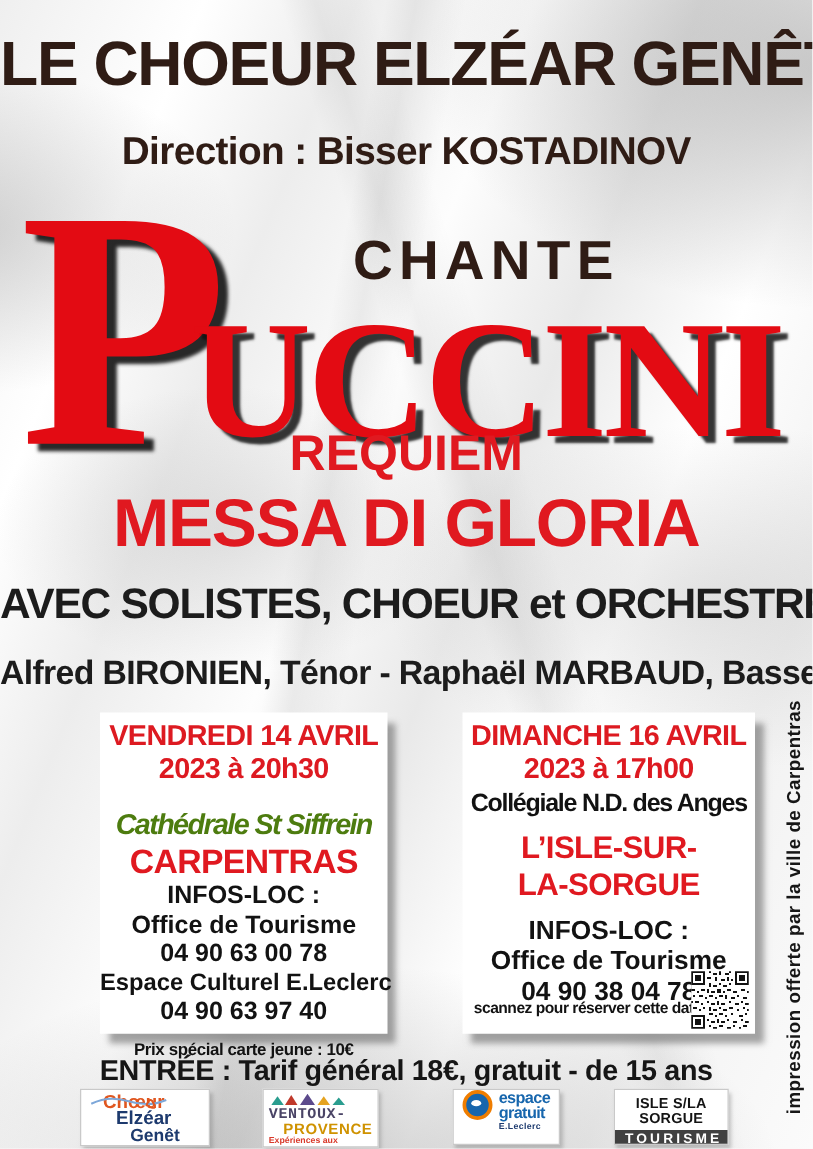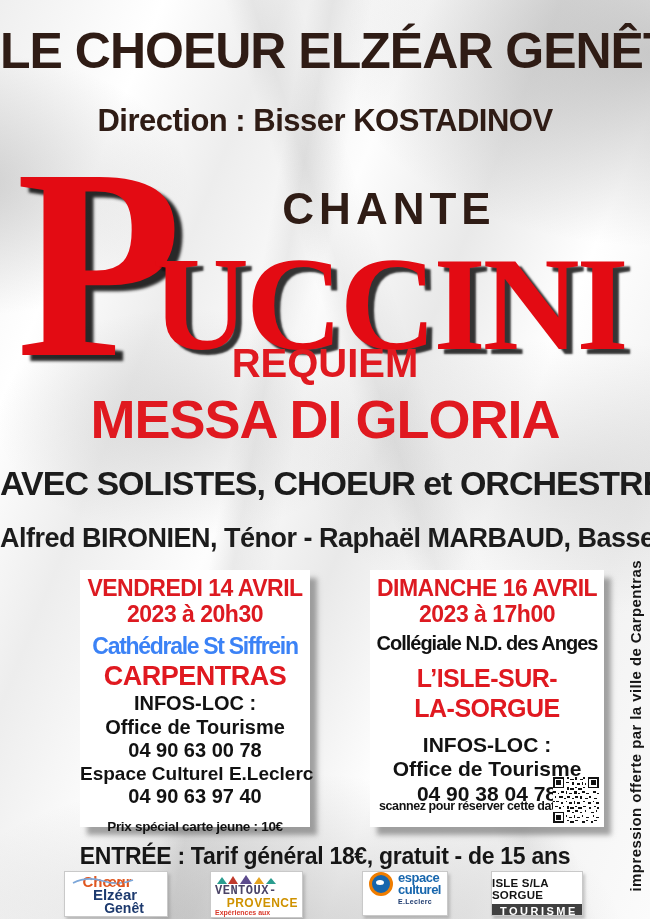--- a/index.html
+++ b/index.html
@@ -41,21 +41,21 @@
 
   .event-card{
     position:absolute;top:570px;height:257px;background:#ffffff;
     box-shadow:7px 8px 5px rgba(105,105,105,.6);
     text-align:center;font-weight:700;padding-top:6px;box-sizing:border-box;
   }
   .event-card div{white-space:nowrap;}
   .card-left{left:80px;width:230px;}
   .card-right{left:370px;width:234px;}
   .ev-date{font-size:23px;line-height:1.12;letter-spacing:-0.5px;color:#dd1a21;}
-  .ev-venue{font-size:23px;line-height:1.15;letter-spacing:-1.3px;color:#3b82f6;margin-top:5px;}
+  .ev-venue{font-size:23px;line-height:1.15;letter-spacing:-1.3px;color:#4d7c0f;margin-top:18px;font-style:italic;}
   .ev-venue-r{font-size:20px;line-height:1.2;letter-spacing:-1px;color:#121212;margin-top:3px;}
   .ev-city{font-size:27px;line-height:1.15;letter-spacing:-0.5px;color:#e01920;margin-top:2px;}
   .ev-city-r{font-size:25px;line-height:1.2;letter-spacing:-0.5px;color:#e01920;}
   .mt8{margin-top:8px;} .mt10{margin-top:10px;}
   .ev-info{font-size:20px;line-height:1.18;color:#121212;}
   .ev-note{font-size:13.5px;margin-top:10px;color:#121212;letter-spacing:-0.3px;}
   .qr-caption{position:absolute;left:9px;bottom:14px;font-size:12.5px;letter-spacing:-0.4px;color:#121212;}
   .qr{position:absolute;right:5px;bottom:4px;width:46px;height:46px;}
 
   .entry{top:843px;font-size:23px;font-weight:700;letter-spacing:-0.3px;color:#161616;}
@@ -75,21 +75,21 @@
   .logo2 .v2{color:#cf9200;font-size:12px;font-weight:700;line-height:1;text-align:right;letter-spacing:.5px;}
   .logo2 .v3{color:#d93a2b;font-size:7px;font-weight:700;line-height:1.2;}
   .mountains{display:block;margin:1px 0 1px 2px;}
 
   .logo3{left:362px;width:86px;height:45px;display:flex;justify-content:center;gap:5px;}
   .ec-icon{width:18px;height:18px;border-radius:50%;border:3px solid #ef7d00;background:#1766ad;position:relative;flex:none;}
   .ec-icon::after{content:"";position:absolute;left:4px;top:5px;width:8px;height:5px;border-radius:50%;background:#ffffff;}
   .ec-txt{color:#1766ad;font-size:13px;font-weight:700;line-height:.92;letter-spacing:-0.5px;}
   .ec-sub{color:#1d3a6e;font-size:7px;font-weight:700;margin-top:2px;letter-spacing:.3px;}
 
-  .logo4{left:491px;width:92px;height:45px;padding-top:6px;}
+  .logo4{left:491px;width:92px;height:45px;text-align:center;padding-top:6px;}
   .t-line1{font-size:11.5px;font-weight:700;color:#141414;letter-spacing:.2px;line-height:1;}
   .t-line2{display:inline-block;background:#404040;color:#ffffff;font-size:11px;font-weight:700;
     letter-spacing:2.5px;padding:2px 6px 1px 8px;margin-top:3px;line-height:1;}
 
   .print-credit{
     position:absolute;right:6px;bottom:28px;
     writing-mode:vertical-rl;transform:rotate(180deg);
     font-size:15px;font-weight:700;color:#161616;letter-spacing:.4px;white-space:nowrap;
   }
 </style>
@@ -251,21 +251,21 @@
     </svg>
     <div class="v1">VENTOUX-</div>
     <div class="v2">PROVENCE</div>
     <div class="v3">Expériences aux sommets</div>
   </div>
 
   <div class="logo-box logo3">
     <div class="ec-icon"></div>
     <div>
       <div class="ec-txt">espace</div>
-      <div class="ec-txt">culturel</div>
+      <div class="ec-txt">gratuit</div>
       <div class="ec-sub">E.Leclerc</div>
     </div>
   </div>
 
   <div class="logo-box logo4">
     <div class="t-line1">ISLE S/LA SORGUE</div>
     <div class="t-line2">TOURISME</div>
   </div>
 
   <div class="print-credit">impression offerte par la ville de Carpentras</div>

